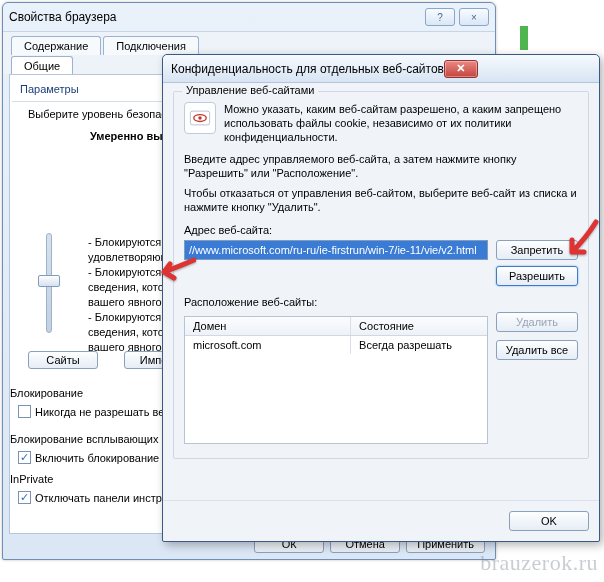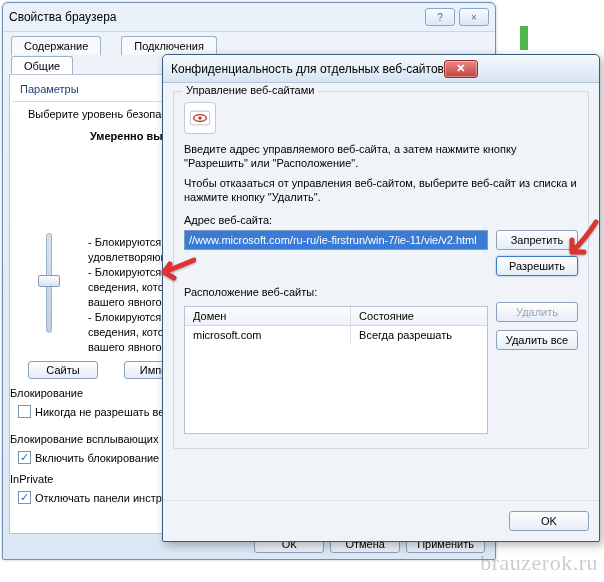--- a/index.html
+++ b/index.html
@@ -38,21 +38,21 @@
     border: 1px solid #8aa5c6;
     border-radius: 3px;
     margin-left: 4px;
     background: linear-gradient(#f7fbff,#dbe7f5);
     display:flex;align-items:center;justify-content:center;
     font-size:10px;color:#4a6a92;
   }
   .tab-row {
     display: flex;
     padding: 4px 8px 0 8px;
-    gap: 18px;
+    gap: 0;
     background: #eef3fa;
     border-top:1px solid #c8d5e6;
   }
   .tab {
     padding: 3px 12px 3px 12px;
     border: 1px solid #9bb3cf;
     border-bottom: none;
     background: #f7fafd;
     border-radius: 3px 3px 0 0;
     margin-right: 2px;
@@ -104,21 +104,21 @@
     padding: 2px 10px;
     border:1px solid #8aa0bb;
     border-radius:3px;
     background: linear-gradient(#fdfefe,#e6edf6);
     text-align:center;
     font-size:11px;
     cursor:default;
   }
   .main-btn-row {
     position:absolute;
-    left:18px; top:286px;
+    left:18px; top:276px;
     display:flex;
     gap:26px;
   }
   .section-label {
     position:absolute;
     font-size:11px;
   }
   .checkbox {
     width:13px;height:13px;
     border:1px solid #7a93b0;
@@ -360,20 +360,21 @@
       <div class="grp-title">Управление веб-сайтами</div>
 
       <div class="info-row">
         <div class="info-icon">
           <svg viewBox="0 0 32 32">
             <rect x="2" y="6" width="28" height="20" rx="3" fill="#fff" stroke="#9ab" stroke-width="1"></rect>
             <ellipse cx="16" cy="16" rx="9" ry="5" fill="none" stroke="#c0392b" stroke-width="2"></ellipse>
             <circle cx="16" cy="16" r="2.5" fill="#c0392b"></circle>
           </svg>
         </div>
+        <div class="info-text">Можно указать, каким веб-сайтам разрешено, а каким запрещено использовать файлы cookie, независимо от их политики конфиденциальности.</div>
       </div>
 
       <div class="info-text" style="margin-bottom:6px;">Введите адрес управляемого веб-сайта, а затем нажмите кнопку "Разрешить" или "Расположение".</div>
       <div class="info-text" style="margin-bottom:10px;">Чтобы отказаться от управления веб-сайтом, выберите веб-сайт из списка и нажмите кнопку "Удалить".</div>
 
       <div style="margin-bottom:3px;">Адрес веб-сайта:</div>
       <div class="field-row">
         <div class="url-input">
           <span>//www.microsoft.com/ru-ru/ie-firstrun/win-7/ie-11/vie/v2.html</span>
         </div>

